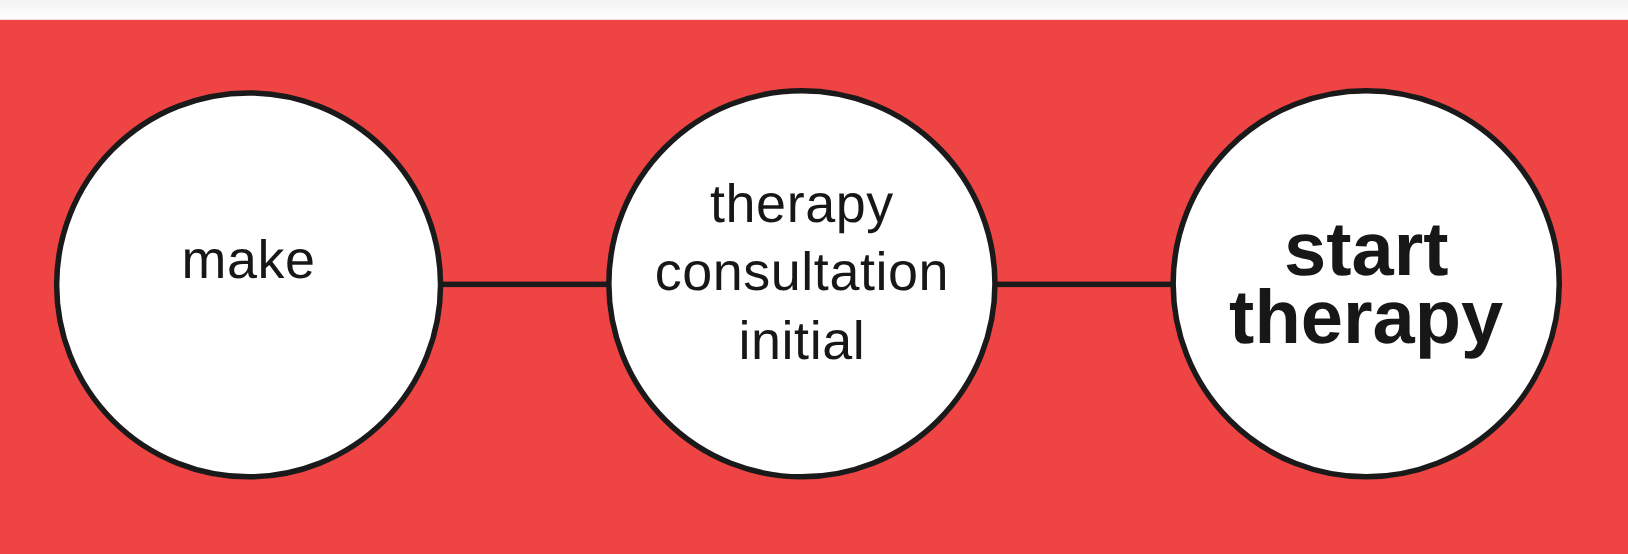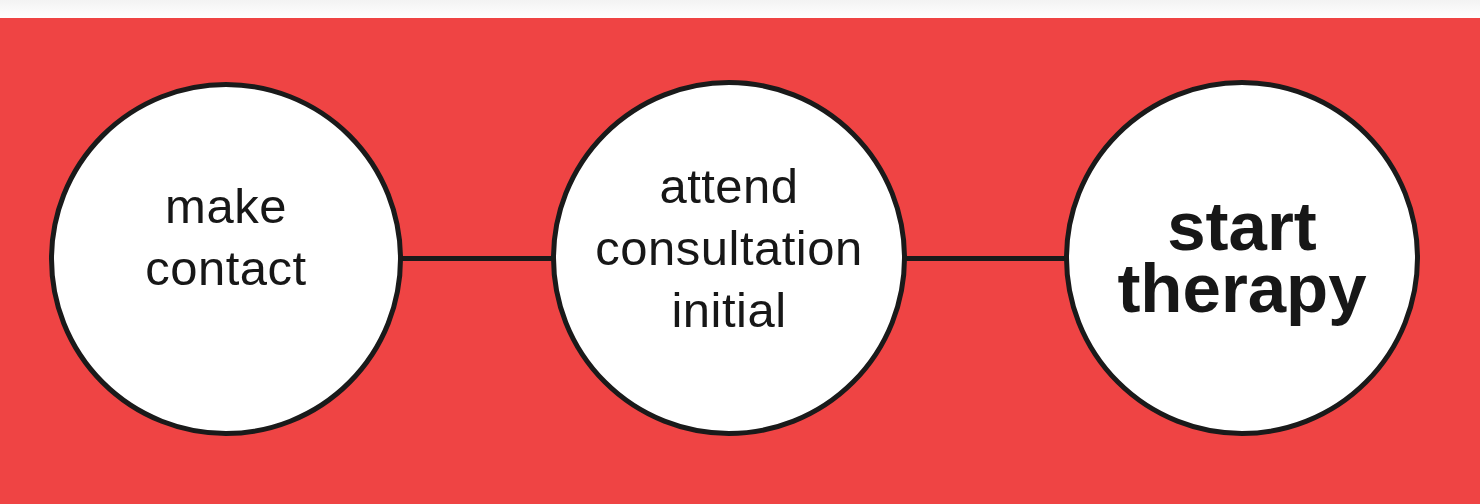--- a/index.html
+++ b/index.html
@@ -83,27 +83,26 @@
 
   <div class="top-edge"></div>
 
   <div class="connector" id="connector-1"></div>
 
   <div class="connector" id="connector-2"></div>
 
   <div class="node" id="node-make-contact">
     <div class="node-label">
       <span class="line">make</span>
-      <span class="line">contact</span>
     </div>
   </div>
 
   <div class="node" id="node-attend-initial-consultation">
     <div class="node-label">
-      <span class="line">attend</span>
+      <span class="line">therapy</span>
       <span class="line">consultation</span>
       <span class="line">initial</span>
     </div>
   </div>
 
   <div class="node" id="node-start-therapy">
     <div class="node-label">
       <span class="line">start therapy</span>
     </div>
   </div>

